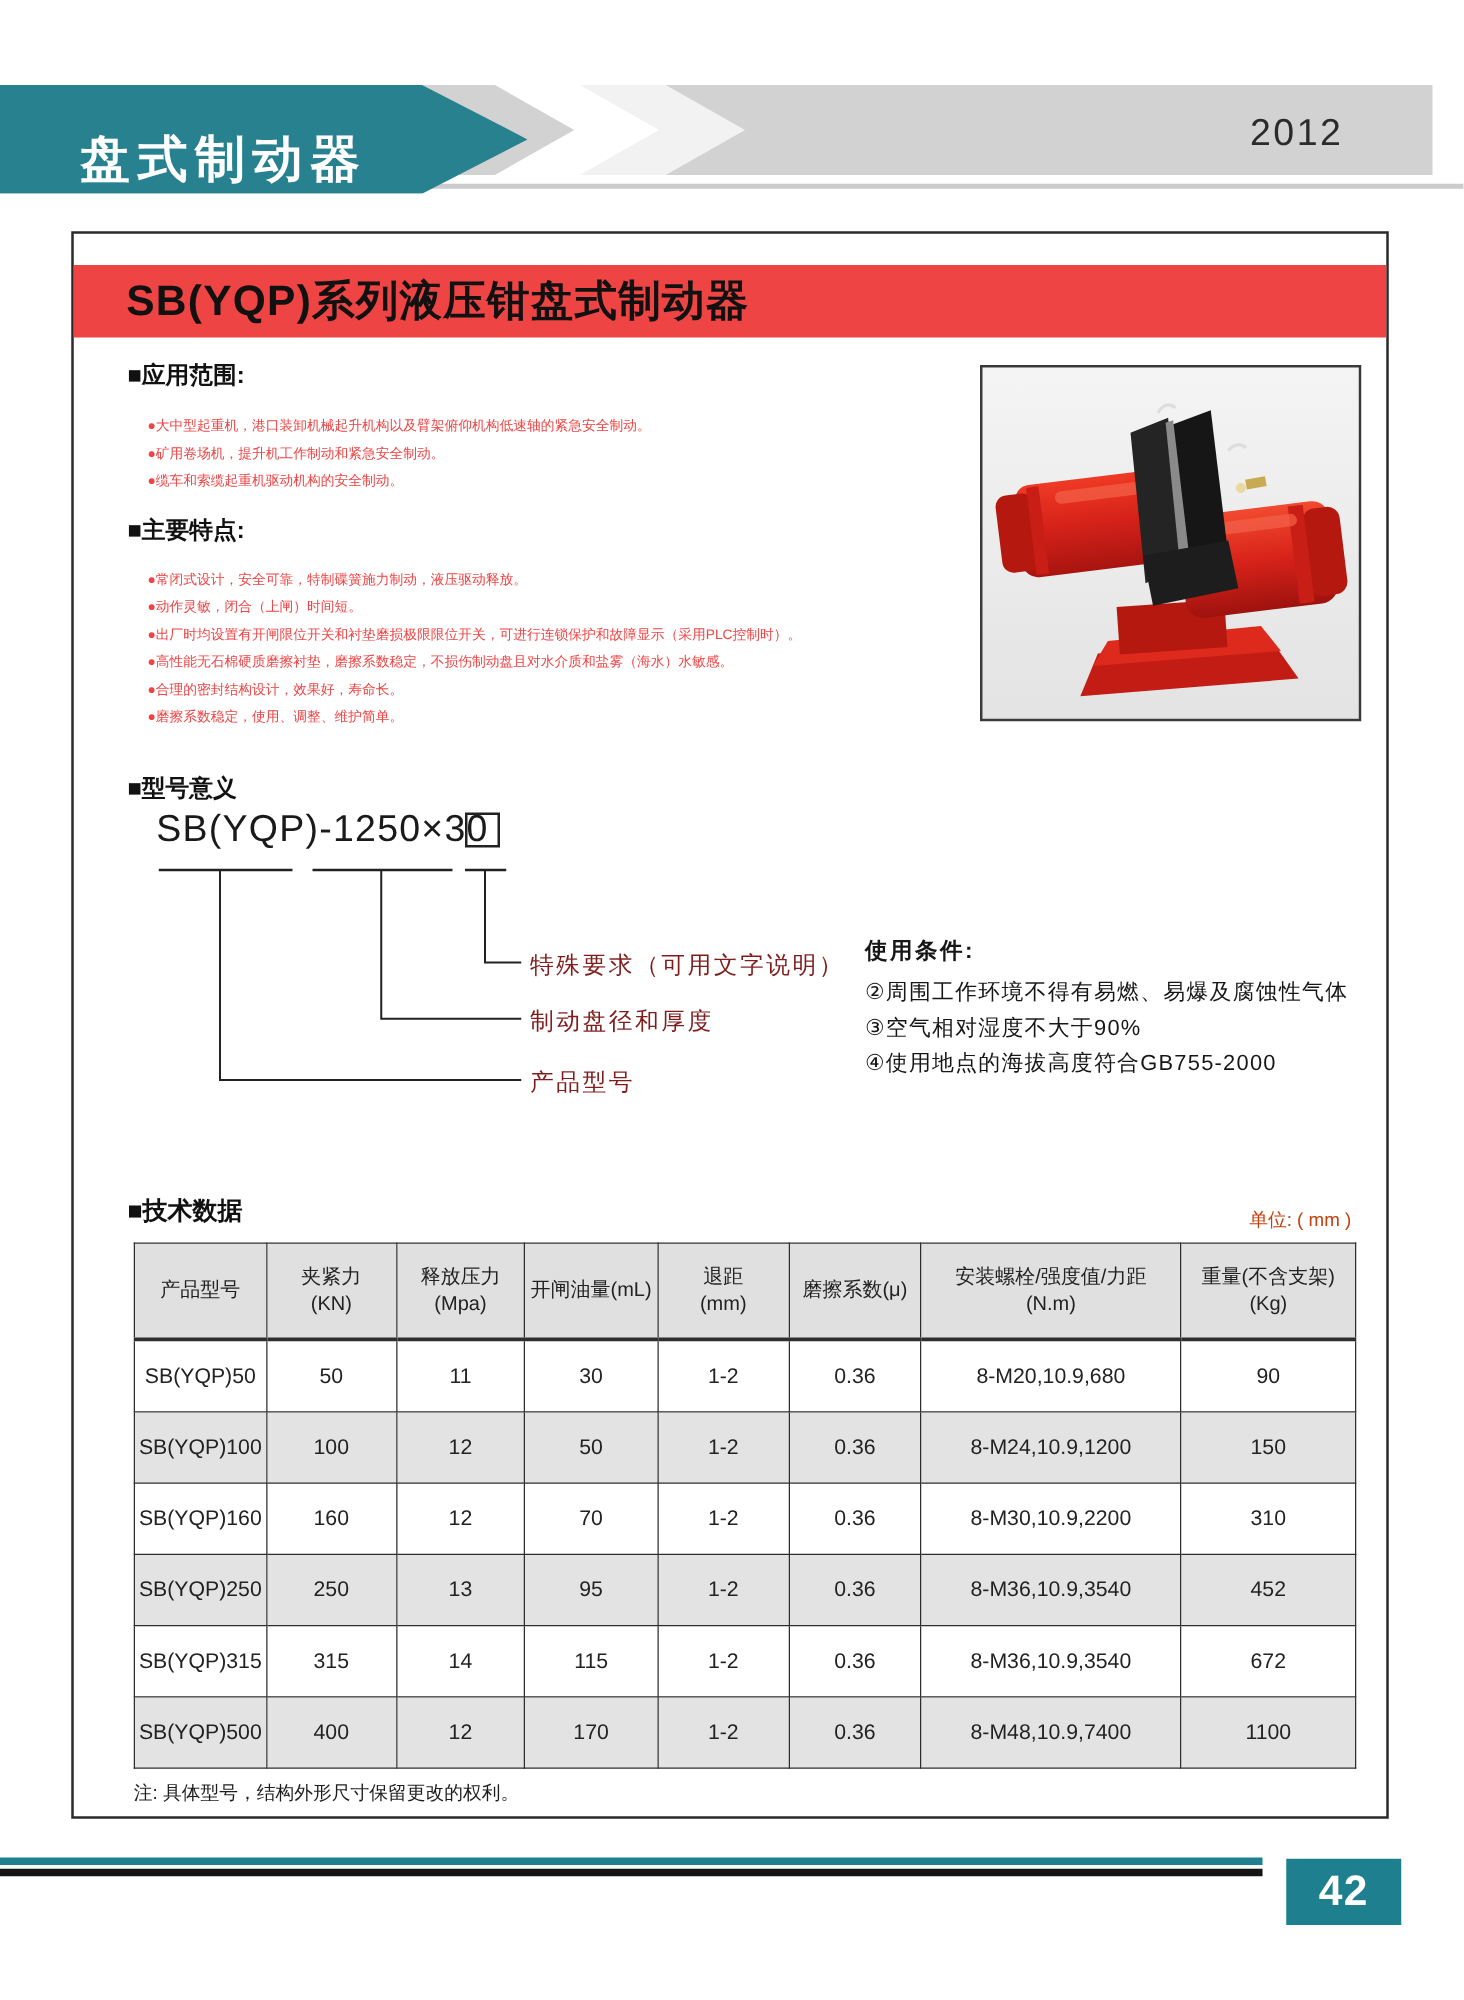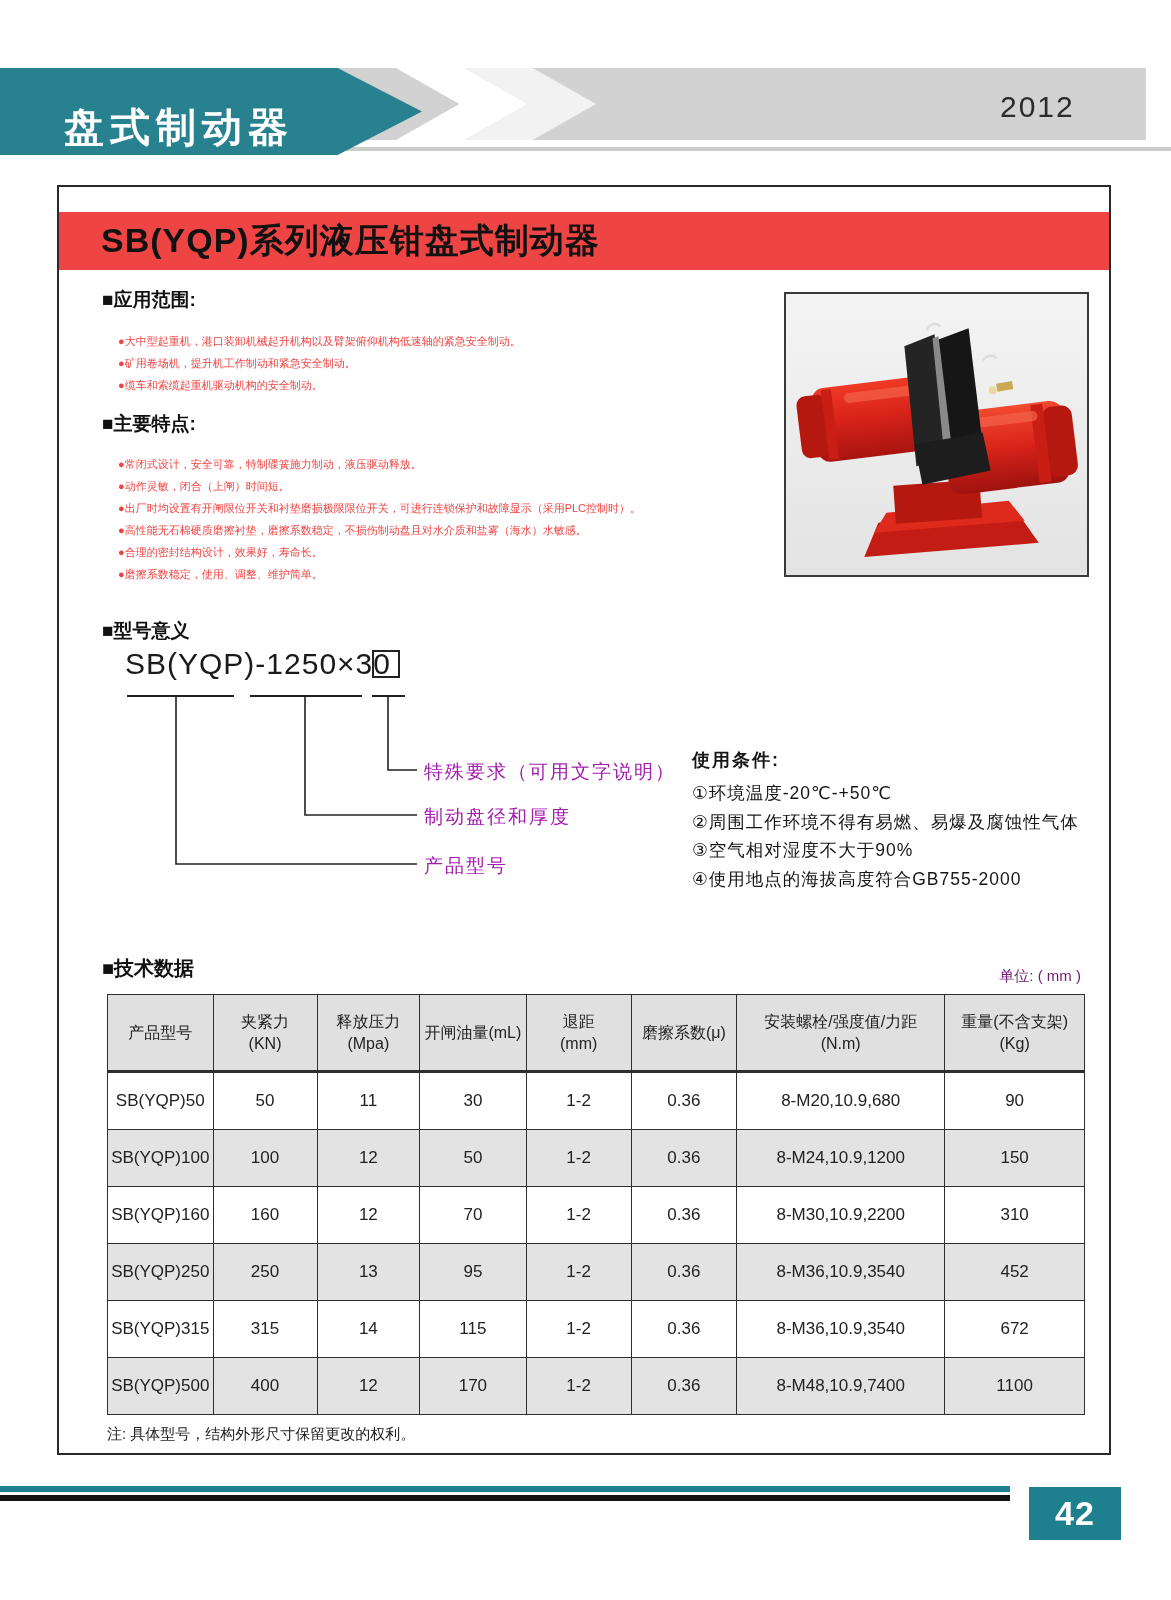--- a/index.html
+++ b/index.html
@@ -29,39 +29,39 @@
 
   .sec-head{position:absolute;left:43px;font-size:19px;font-weight:bold;color:#111;}
   .bullets{position:absolute;left:43px;width:592px;margin:16px;padding:0;list-style:none;
            font-size:11px;line-height:22px;color:#ef4444;}
   .bullets li{padding-left:17px;text-indent:-17px;}
 
   
   .model-code{position:absolute;left:66px;top:460px;font-size:30px;color:#1a1a1a;letter-spacing:1px;}
   .model-box{position:absolute;left:313px;top:463px;width:24px;height:24px;border:2px solid #222;}
   .diagram-svg{position:absolute;left:0;top:460px;width:700px;height:250px;}
-  .model-label{position:absolute;font-size:19px;color:#a21caf;letter-spacing:2px;white-space:nowrap;}
+  .model-label{position:absolute;font-size:19px;color:#7f1d1d;letter-spacing:2px;white-space:nowrap;}
   .lbl-special{left:365px;top:572px;}
   .lbl-disc{left:365px;top:617px;}
   .lbl-model{left:365px;top:666px;}
 
   
   .cond{position:absolute;left:633px;top:561px;width:420px;color:#161616;}
   .cond-head{font-size:18px;font-weight:bold;letter-spacing:2px;}
   .cond ul{margin:7px 0 0 0;padding:0;list-style:none;font-size:17.5px;line-height:28.5px;
            letter-spacing:1px;white-space:nowrap;}
 
   
   .photo{position:absolute;left:725px;top:105px;width:305px;height:285px;box-sizing:border-box;
          border:2px solid #3a3a3a;background:linear-gradient(180deg,#f4f4f4 0%,#ebebeb 55%,#e3e3e3 100%);}
   .photo svg{width:100%;height:100%;}
 
   
   .tech-head{position:absolute;left:43px;top:768px;font-size:20px;font-weight:bold;color:#111;}
-  .tech-unit{position:absolute;right:28px;top:780px;font-size:15px;color:#701a75;}
+  .tech-unit{position:absolute;right:28px;top:780px;font-size:15px;color:#c2410c;}
   table.tech{position:absolute;left:48px;top:807px;width:978px;border-collapse:collapse;
              table-layout:fixed;font-size:17px;color:#222;}
   table.tech th,table.tech td{border:1.5px solid #2e2e2e;text-align:center;vertical-align:middle;
              padding:0;overflow:hidden;}
   table.tech thead th{height:75px;background:#e0e0e0;font-weight:normal;font-size:16px;
              white-space:pre-line;line-height:22px;border-bottom:3px solid #2e2e2e;}
   table.tech tbody td{height:56px;background:#fff;margin-left:12px;}
   table.tech tbody tr.alt td{background:#e3e3e3;}
   .tech-note{position:absolute;left:48px;top:1238px;font-size:15px;color:#1c1c1c;}
 
@@ -163,21 +163,20 @@
       <path d="M246,49 V168 H358" stroke="#222" stroke-width="1.6" fill="none"></path>
       <path d="M329,49 V123 H358" stroke="#222" stroke-width="1.6" fill="none"></path>
     </svg>
     <div class="model-label lbl-special">特殊要求（可用文字说明）</div>
     <div class="model-label lbl-disc">制动盘径和厚度</div>
     <div class="model-label lbl-model">产品型号</div>
 
     <div class="cond">
       <div class="cond-head">使用条件:</div>
       <ul>
-        <li>①环境温度-20℃-+50℃</li>
         <li>②周围工作环境不得有易燃、易爆及腐蚀性气体</li>
         <li>③空气相对湿度不大于90%</li>
         <li>④使用地点的海拔高度符合GB755-2000</li>
       </ul>
     </div>
 
     <div class="tech-head">■技术数据</div>
     <div class="tech-unit">单位: ( mm )</div>
 
     <table class="tech">

